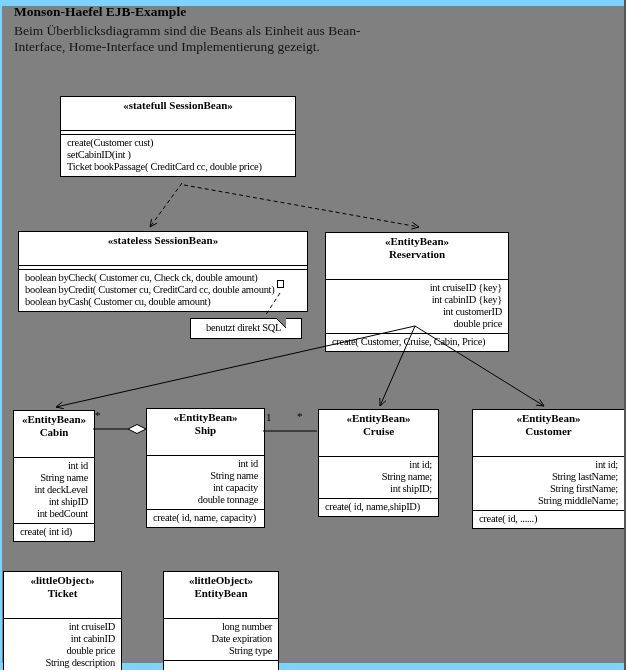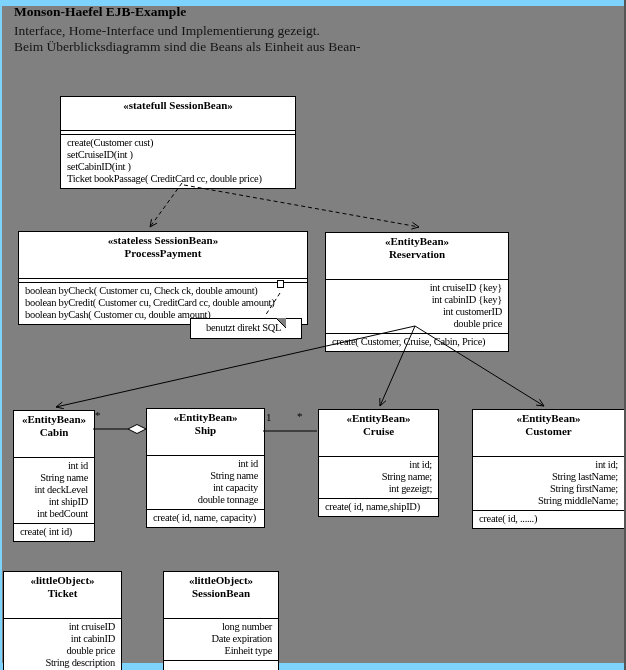--- a/index.html
+++ b/index.html
@@ -25,41 +25,39 @@
   .overlay{position:absolute;left:0;top:0;z-index:5;pointer-events:none;}
 </style>
 </head>
 <body>
 
 <div class="frame">
   <div class="canvas"></div>
 
   <div class="titleblock">
     <div class="hd">Monson-Haefel EJB-Example</div>
+    <div class="ds">Beim Überblicksdiagramm sind die Beans als Einheit aus Bean-</div>
     <div class="ds">Interface, Home-Interface und Implementierung gezeigt.</div>
-    <div class="ds">Beim Überblicksdiagramm sind die Beans als Einheit aus Bean-</div>
   </div>
 
   <div class="uml-class" style="left:60px;top:96px;width:234px;">
     <div class="hdr">
       <div>«statefull SessionBean»</div>
     </div>
     <div class="cmp attrs empty"></div>
     <div class="cmp">
       <div>create(Customer cust)</div>
-      <div>setCruiseID(int )</div>
       <div>setCabinID(int )</div>
       <div>Ticket bookPassage( CreditCard cc, double price)</div>
     </div>
   </div>
 
   <div class="uml-class" style="left:18px;top:231px;width:288px;">
     <div class="hdr">
       <div>«stateless SessionBean»</div>
-      <div>ProcessPayment</div>
     </div>
     <div class="cmp attrs empty"></div>
     <div class="cmp">
       <div>boolean byCheck( Customer cu, Check ck, double amount)</div>
       <div>boolean byCredit( Customer cu, CreditCard cc, double amount)</div>
       <div>boolean byCash( Customer cu, double amount)</div>
     </div>
   </div>
 
   <div class="uml-class" style="left:325px;top:232px;width:182px;">
@@ -116,21 +114,21 @@
   </div>
 
   <div class="uml-class" style="left:318px;top:409px;width:119px;">
     <div class="hdr">
       <div>«EntityBean»</div>
       <div>Cruise</div>
     </div>
     <div class="cmp attrs">
       <div>int id;</div>
       <div>String name;</div>
-      <div>int gezeigt;</div>
+      <div>int shipID;</div>
     </div>
     <div class="cmp">
       <div>create( id, name,shipID)</div>
     </div>
   </div>
 
   <div class="uml-class" style="left:472px;top:409px;width:151px;">
     <div class="hdr">
       <div>«EntityBean»</div>
       <div>Customer</div>
@@ -158,26 +156,26 @@
       <div>String description</div>
     </div>
     <div class="cmp" style="min-height:12px;">
       <div>.</div>
     </div>
   </div>
 
   <div class="uml-class" style="left:163px;top:571px;width:114px;">
     <div class="hdr">
       <div>«littleObject»</div>
-      <div>SessionBean</div>
+      <div>EntityBean</div>
     </div>
     <div class="cmp attrs">
       <div>long number</div>
       <div>Date expiration</div>
-      <div>Einheit type</div>
+      <div>String type</div>
     </div>
     <div class="cmp" style="min-height:16px;">
       <div>.</div>
     </div>
   </div>
 
   <div class="mult" style="left:95px;top:409px;">*</div>
   <div class="mult" style="left:266px;top:411px;">1</div>
   <div class="mult" style="left:297px;top:410px;">*</div>
 

